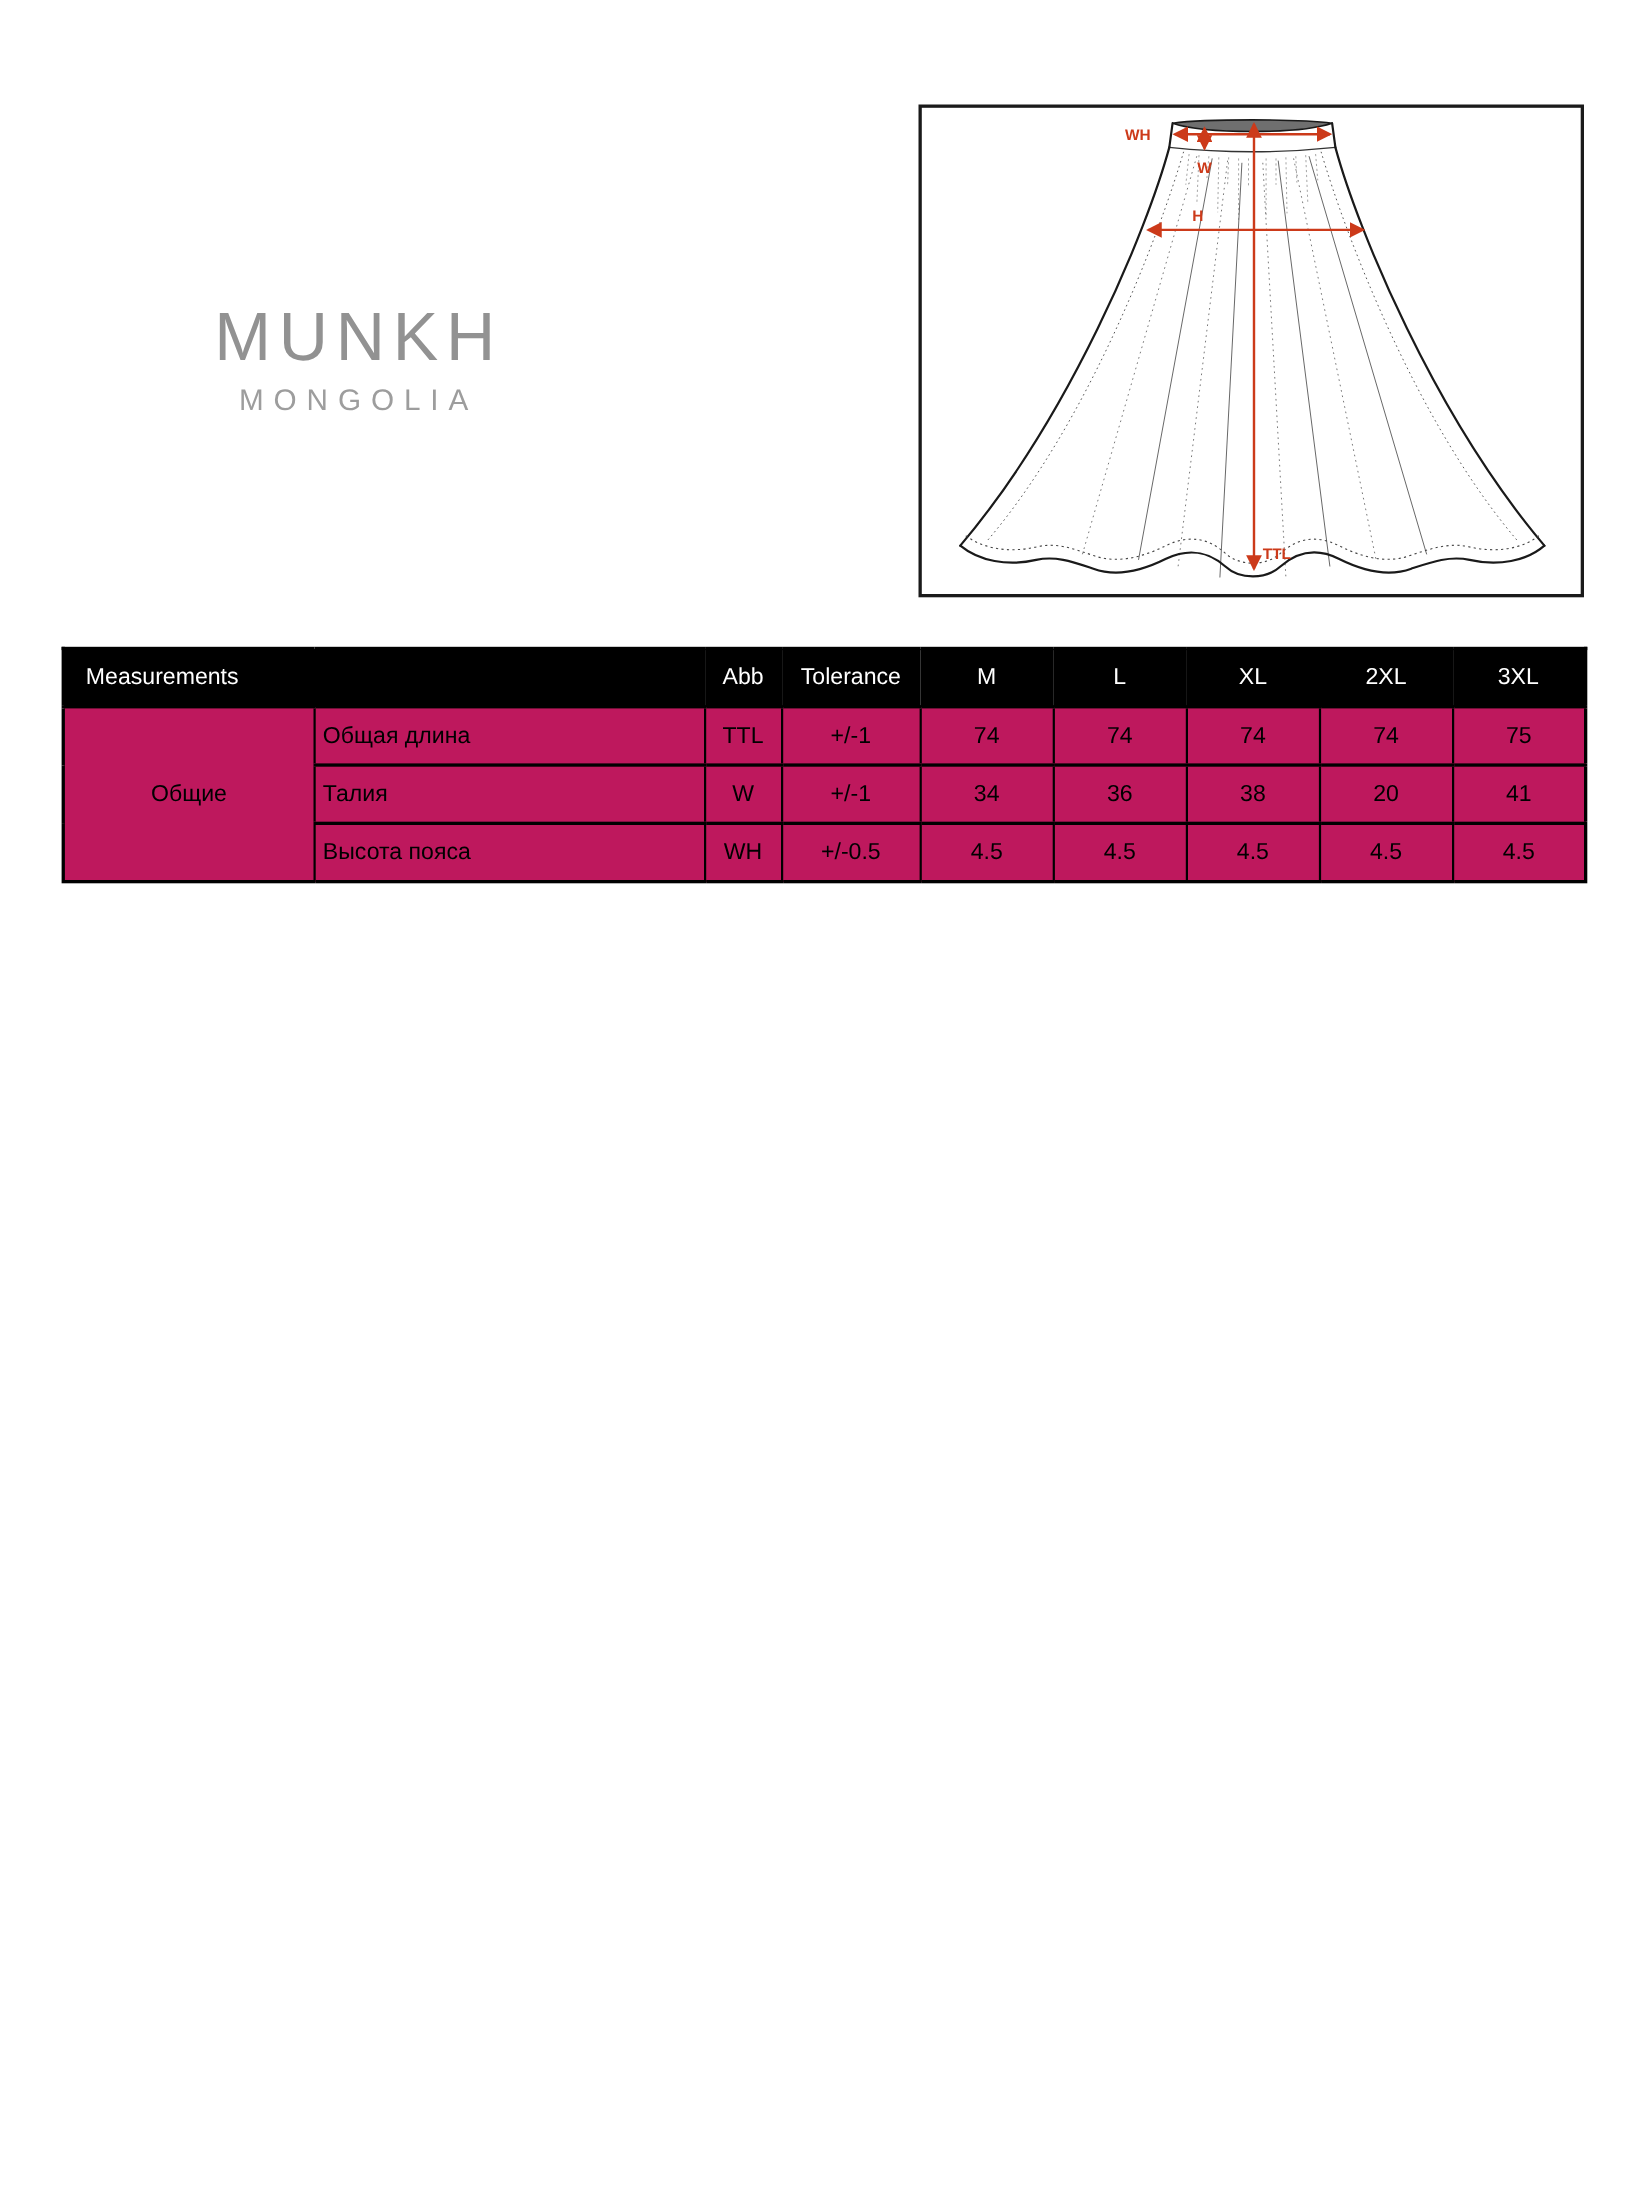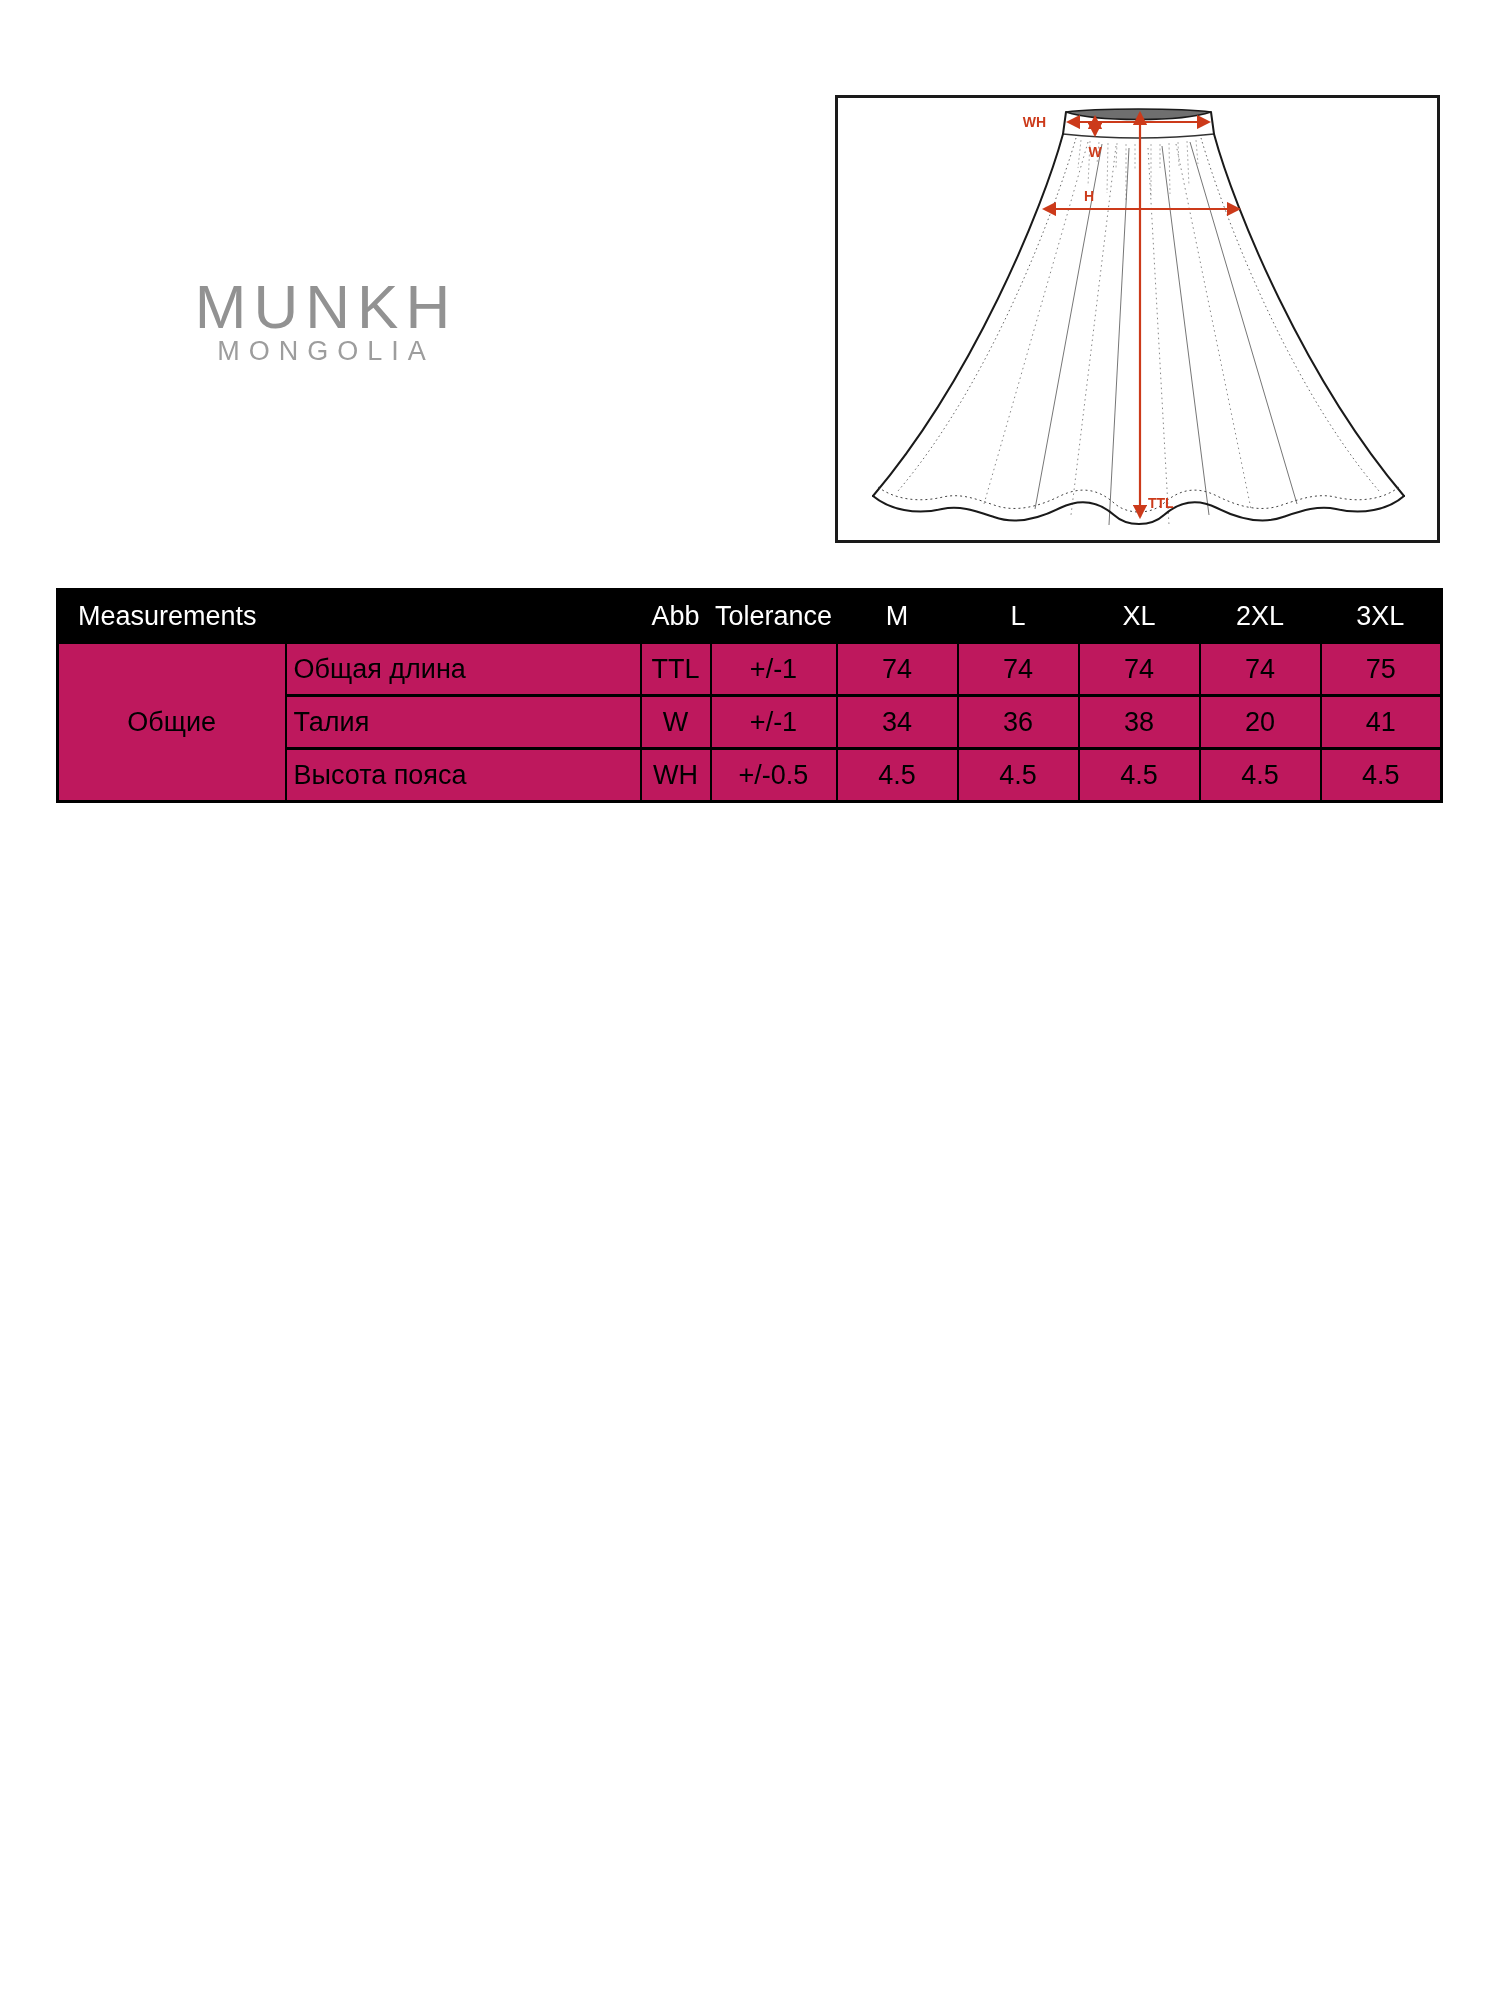--- a/index.html
+++ b/index.html
@@ -7,21 +7,21 @@
     width:1500px;height:2000px;position:relative;background:#ffffff;
     font-family:"Liberation Sans", sans-serif;color:#000;
   }
   
   .logo-block{position:absolute;left:140px;top:276px;width:372px;text-align:center;}
   .logo-main{
     font-size:62px;line-height:1;font-weight:400;letter-spacing:7px;
     color:var(--logo-gray);white-space:nowrap;
   }
   .logo-sub{
-    font-size:27px;line-height:1;font-weight:400;letter-spacing:9px;
+    margin-top:13px;font-size:27px;line-height:1;font-weight:400;letter-spacing:9px;
     color:var(--logo-sub-gray);white-space:nowrap;
   }
   
   .drawing-frame{
     position:absolute;left:835px;top:95px;width:599px;height:442px;
     border:3px solid var(--line-black);background:#fff;
   }
   .drawing-frame svg{display:block;width:599px;height:442px;}
   .sil{stroke:var(--line-black);stroke-width:2;fill:none;stroke-linecap:round;}
   .sil-thin{stroke:#333;stroke-width:1.3;fill:none;}
@@ -31,21 +31,21 @@
   .stitch{stroke:#444;stroke-width:1;fill:none;stroke-dasharray:2 3;}
   .side-dot{stroke:#555;stroke-width:0.9;fill:none;stroke-dasharray:1.5 3;}
   .band-fill{fill:var(--waistband-inner-gray);stroke:var(--line-black);stroke-width:1.5;}
   .red-line{stroke:var(--accent-red);stroke-width:2.2;fill:none;}
   .red-fill{fill:var(--accent-red);}
   .red-label{fill:var(--accent-red);font-family:"Liberation Sans",sans-serif;font-size:14px;font-weight:700;}
   
   .meas-table{
     position:absolute;left:56px;top:588px;
     border-collapse:collapse;table-layout:fixed;
-    font-size:27px;
+    font-size:21px;
   }
   .meas-table th{
     background:var(--header-bg);color:var(--header-text);
     font-weight:400;border:none;height:50px;text-align:center;padding:0;
   }
   .meas-table th.h-left{text-align:left;padding-left:19px;}
   .meas-table td{
     border-left:2px solid #000;border-right:2px solid #000;
     border-top:3px solid #000;border-bottom:3px solid #000;
     height:50px;text-align:center;vertical-align:middle;padding:0;background:#be185d;

